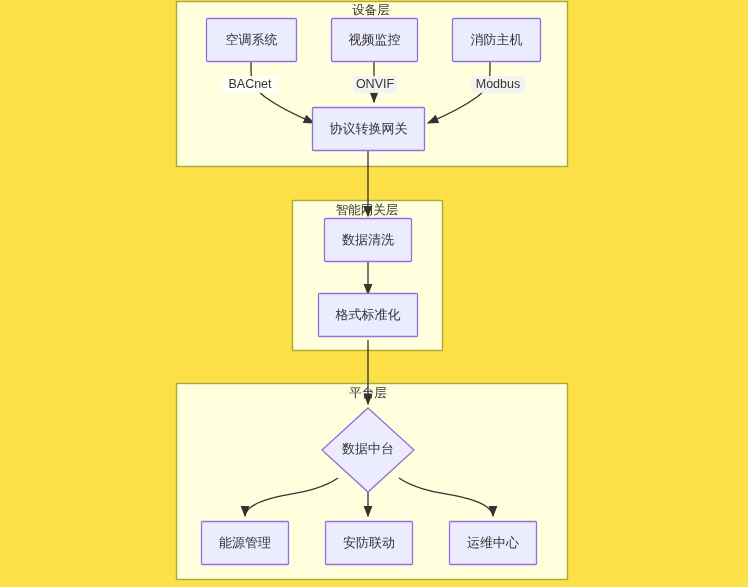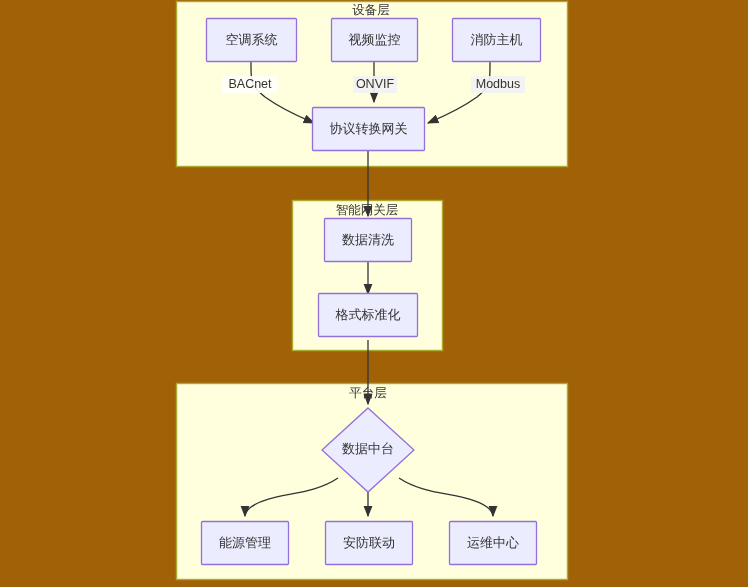--- a/index.html
+++ b/index.html
@@ -8,21 +8,21 @@
     background: #f8f8f8;
     width: 748px;
     height: 587px;
     overflow: hidden;
     font-family: "Liberation Sans", "DejaVu Sans", sans-serif;
   }
   #diagram-root {
     position: relative;
     width: 748px;
     height: 587px;
-    background: #a16207;
+    background: #fde047;
   }
   svg#flow {
     position: absolute;
     left: 0;
     top: 0;
     width: 748px;
     height: 587px;
     display: block;
   }
   .cluster-rect {

